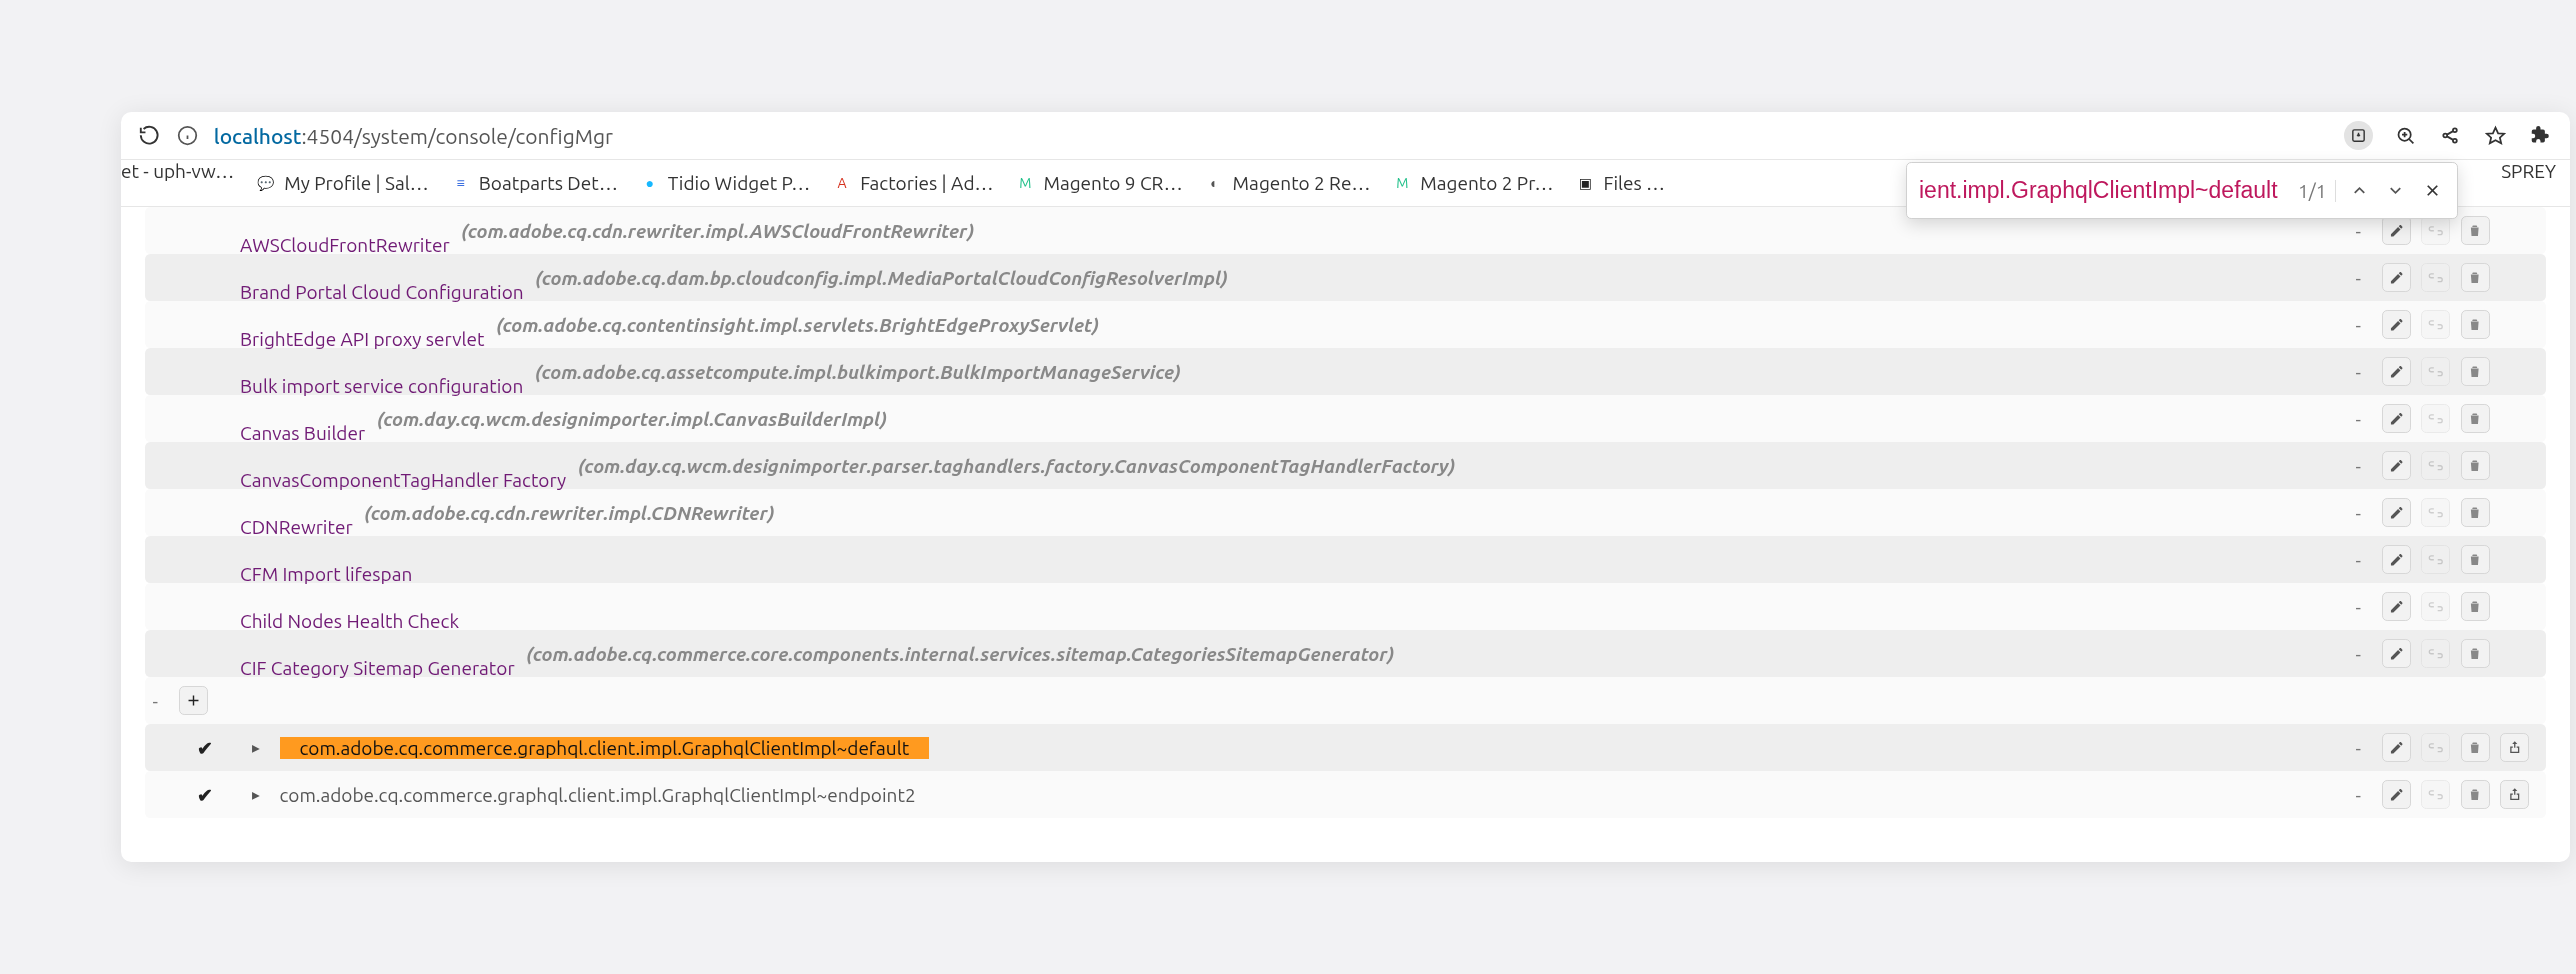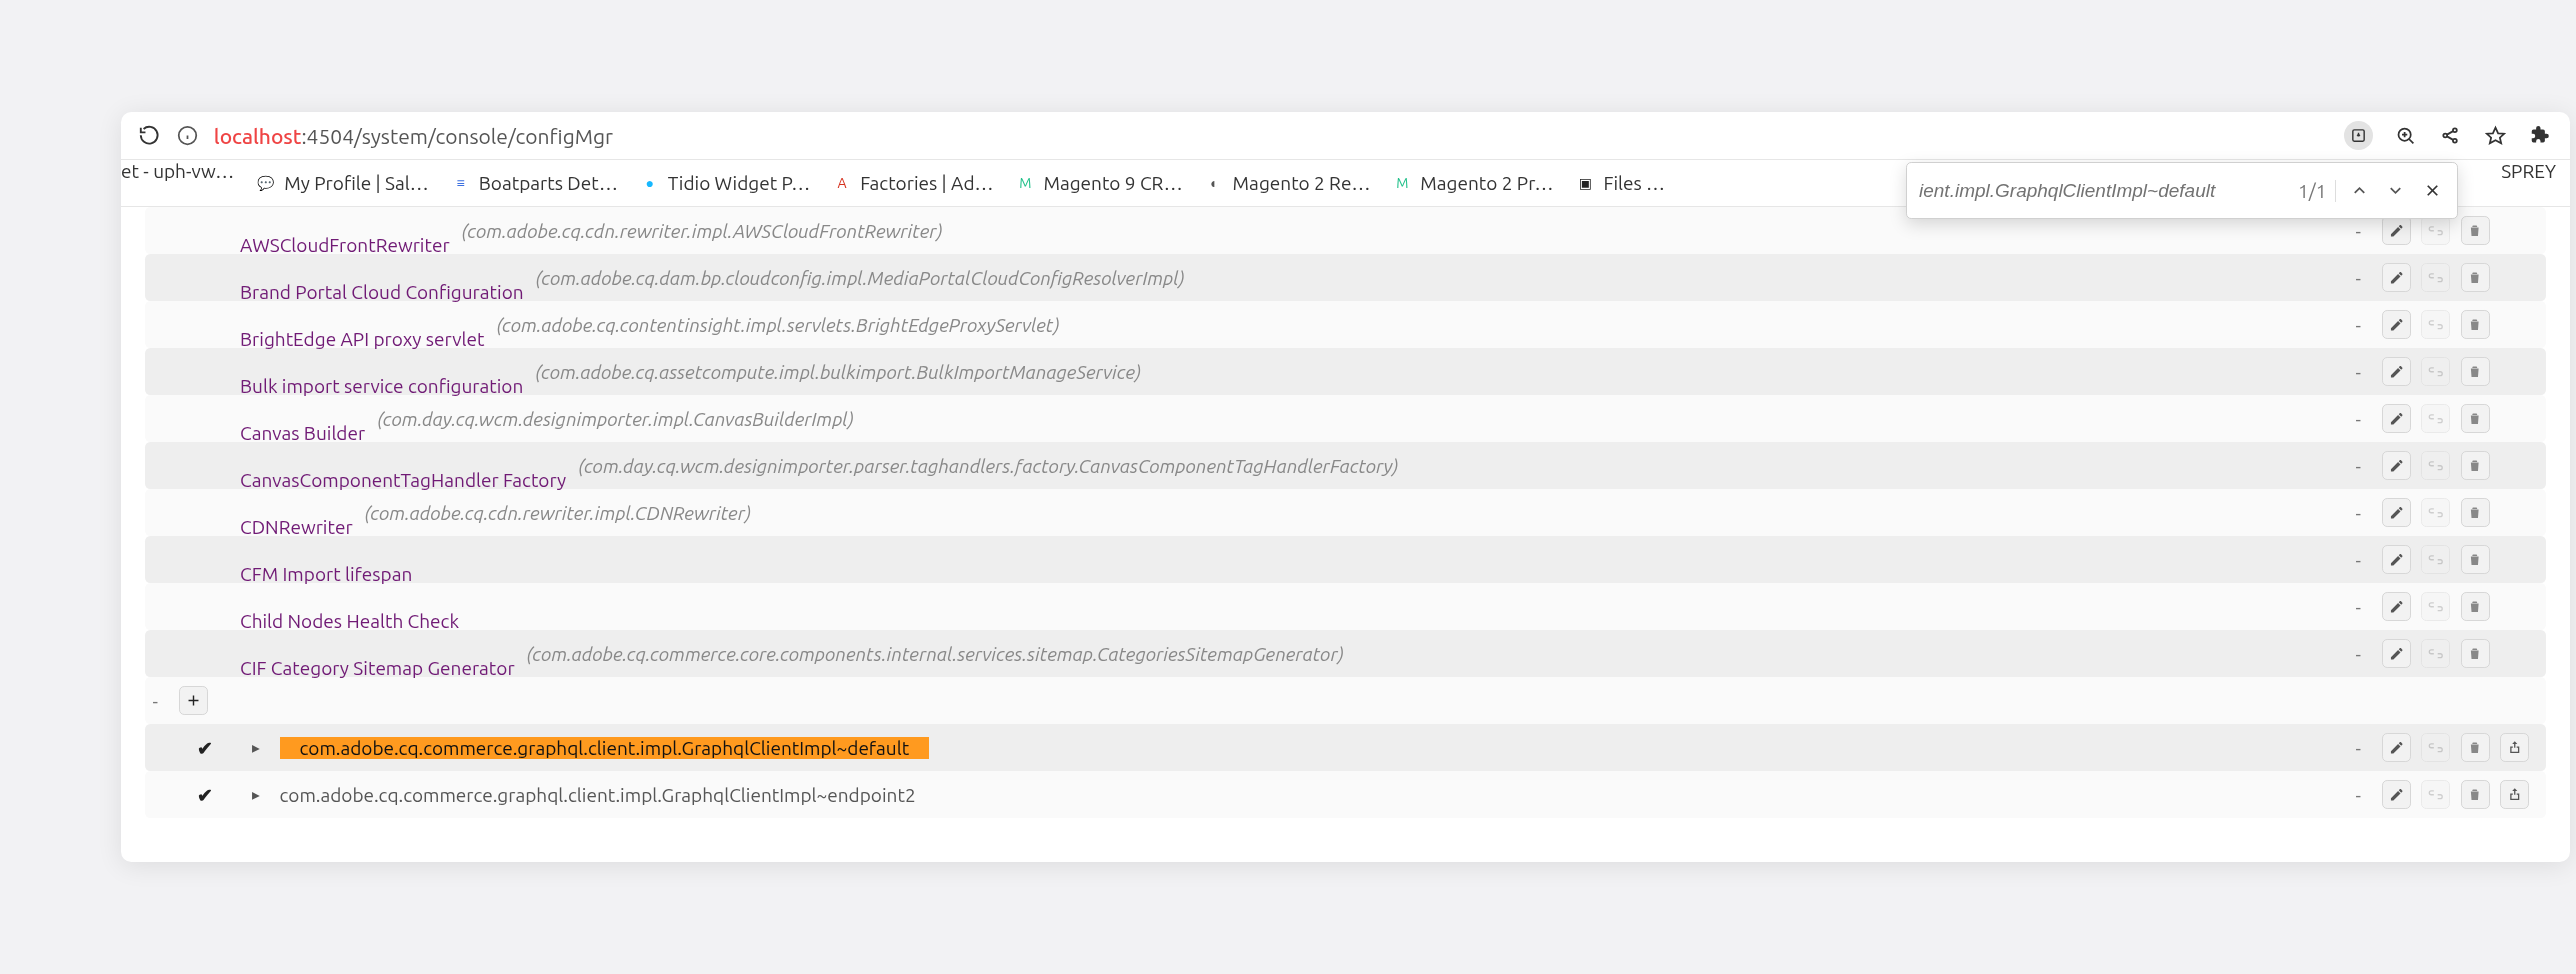--- a/index.html
+++ b/index.html
@@ -28,21 +28,21 @@
     height: 48px;
     padding: 0 17px;
     gap: 15.5px;
     border-bottom: 0.9px solid #e6e6e6;
     color: #444;
     font-size: 21px;
   }
   .addr-bar .reload { width:22.4px; height:22.4px; }
   .addr-bar .site-info { width:22.4px; height:22.4px; display:flex; align-items:center; justify-content:center; }
   .addr-text { color:#555; }
-  .addr-text .host { color:#ef4444; font-weight:500;margin-top:24px; }
+  .addr-text .host { color:#0369a1; font-weight:500;margin-top:24px; }
   .addr-right { margin-left:auto; display:flex; align-items:center; gap:19px; }
   .icon-btn { width:26px; height:26px; display:flex; align-items:center; justify-content:center; color:#444; cursor:pointer; }
   .icon-btn.round { background:#e3e3e3; border-radius:50%; width:29px; height:29px; }
   
   .bookmarks {
     display:flex;
     height:47px;
     padding:0 7px 0 0;
     gap:22.4px;
     font-size:19px;
@@ -69,25 +69,24 @@
     display:flex;
     align-items:center;
     padding:0 12px;
     gap:10.3px;
     z-index:50;
     font-size:19px;
   }
   .find-pop input {
     border:none;
     outline:none;
-    font-size:19px;
+    font-size:23px;
     flex:1;
-    color:#737373;
+    color:#be185d;
     min-width:0;
-    font-style:italic;
   }
   .find-count { color:#777; font-size:19px; padding:0 8.6px; border-right:0.9px solid #ddd; }
   .find-pop .icon-btn { color:#555; }
   
   .cfg {
     margin: 0 24px;
   }
   .row {
     display:flex;
     align-items:center;
@@ -103,21 +102,21 @@
     gap:12px;
     padding-left:95px;
     flex:1;
     min-width:0;
     color:#555;
   }
   .row .left.indent1 { padding-left:52px; }
   .row .left .check { width:31px; color:#222; font-weight:bold; margin-right:12px; }
   .row .left .arrow { color:#555; font-size:15.5px; width:15.5px; display:inline-block; }
   .row .title { color:#701a75;margin-top:28px; }
-  .row .pid { font-style:italic; color:#888; }
+  .row .pid { font-style:italic; color:#888;font-weight:bold; }
   .row .factory-label { font-style:italic; color:#888; }
   .row .hl { background:#ff9a1f; color:#111; padding:0 20px; }
   .row .dash {
     color:#777;
     padding-right:21px;
     width:34px;
     text-align:right;
   }
   .row .actions {
     display:flex;

